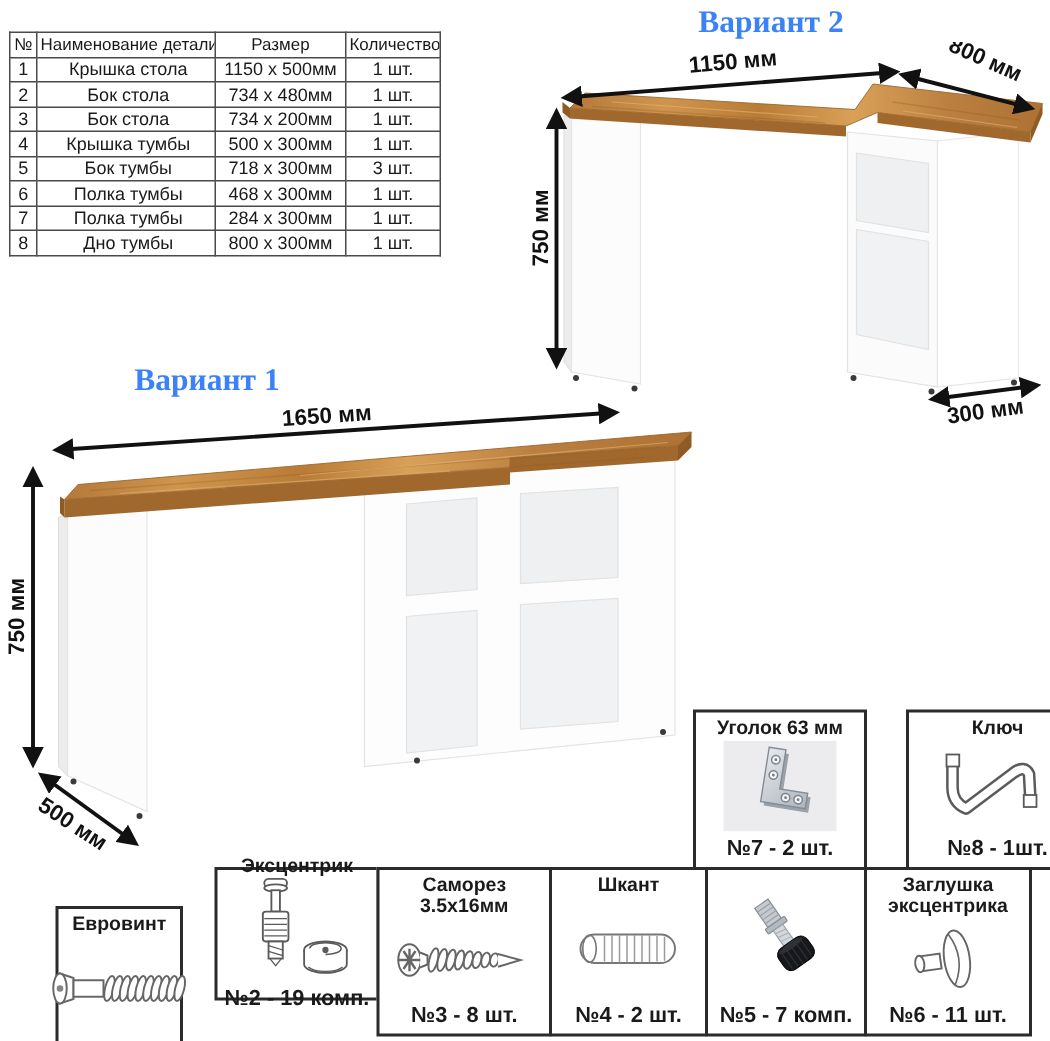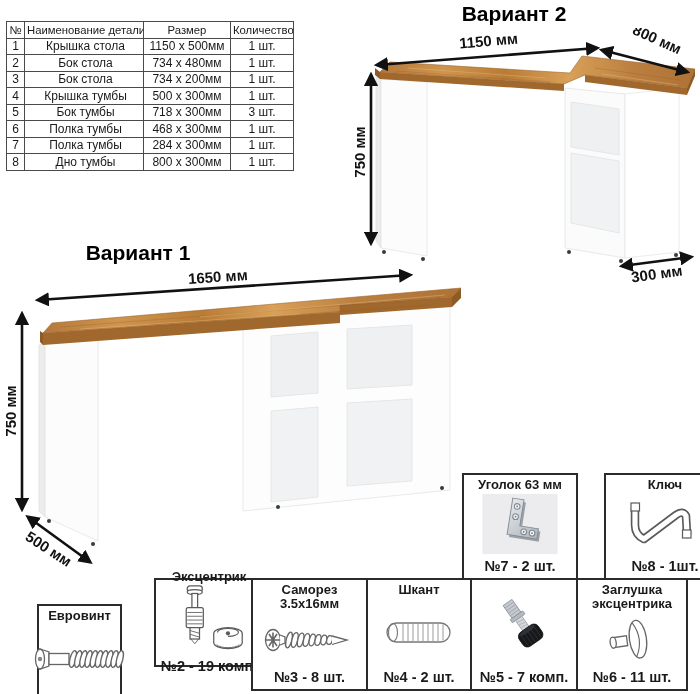--- a/index.html
+++ b/index.html
@@ -8,21 +8,21 @@
 
   
   table.parts{position:absolute;left:6px;top:21px;width:287px;border-collapse:collapse;
               table-layout:fixed;font-size:12px;border:1.5px solid #3a3a3a;}
   .parts th,.parts td{border:1px solid #4a4a4a;font-weight:normal;line-height:12.5px;
               padding:1.5px 2px;white-space:nowrap;overflow:hidden;text-align:center;}
   .parts th{font-size:11.3px;}
   .parts td.nm{text-align:center;padding-left:5px;}
 
   
-  .var-title{position:absolute;font-size:21px;font-weight:bold;text-align:center;color:#000000;}
+  .var-title{position:absolute;font-size:21px;font-weight:bold;text-align:center;color:#3b82f6;font-family:Liberation Serif, serif;}
   #v2t{left:452px;top:2px;width:124px;}
   #v1t{left:78px;top:241px;width:120px;}
 
   .drawing{position:absolute;}
 
   
   .hw-box{position:absolute;border:2px solid #2b2b2b;background:#fff;box-sizing:border-box;
           display:flex;flex-direction:column;align-items:center;justify-content:center;
           padding:3px 2px 4px 2px;}
   .hw-box .t{font-weight:bold;font-size:13px;line-height:1.08;text-align:center;max-width:98px;}
@@ -278,21 +278,21 @@
           <ellipse cx="77.4" cy="23" rx="3" ry="8.5" transform="rotate(14 77.4 23)"></ellipse>
           <ellipse cx="82.6" cy="23" rx="3" ry="8.5" transform="rotate(14 82.6 23)"></ellipse>
           <ellipse cx="87.8" cy="23" rx="3" ry="8.5" transform="rotate(14 87.8 23)"></ellipse>
         </g>
         <circle cx="8" cy="23" r="2.2" fill="#858585"></circle>
       </svg>
     </div>
     <div class="q">№1 - 6 шт.</div>
   </div>
 
-  <div class="hw-box" style="left:154px;top:578px;width:110px;height:89px">
+  <div class="hw-box" style="left:143px;top:578px;width:110px;height:89px">
     <div class="t">Эксцентрик</div>
     <div class="ic">
       <svg width="96" height="74" viewBox="0 0 96 78">
         <g stroke="#5a5a5a" fill="#fff" stroke-width="1.3">
           <rect x="25" y="2" width="16" height="6" rx="3"></rect>
           <ellipse cx="33" cy="8.5" rx="8" ry="2.6"></ellipse>
           <rect x="30" y="10" width="6" height="15"></rect>
           <rect x="24" y="25" width="18" height="21" rx="2"></rect>
           <path d="M25,30 H41 M25,34 H41 M25,38 H41 M25,42 H41" stroke-width="0.9" fill="none"></path>
           <rect x="28" y="46" width="10" height="12"></rect>

